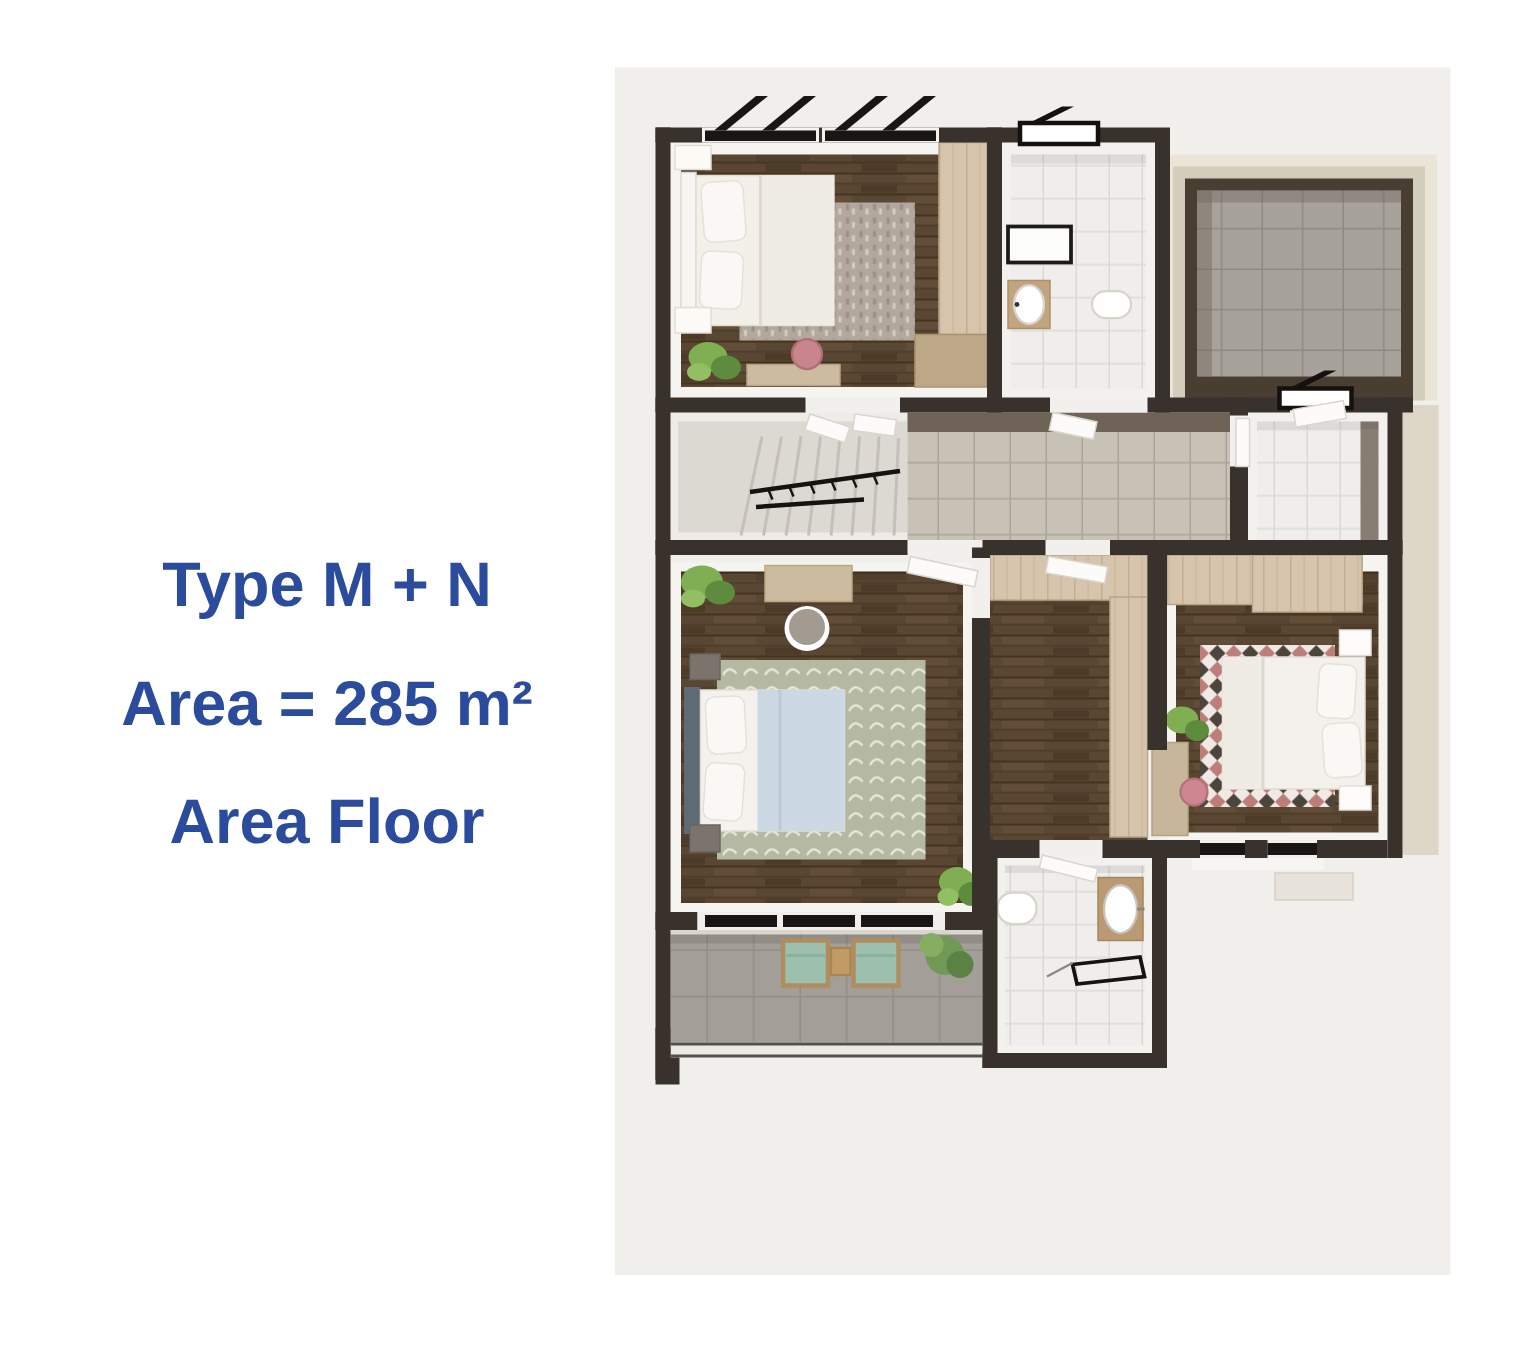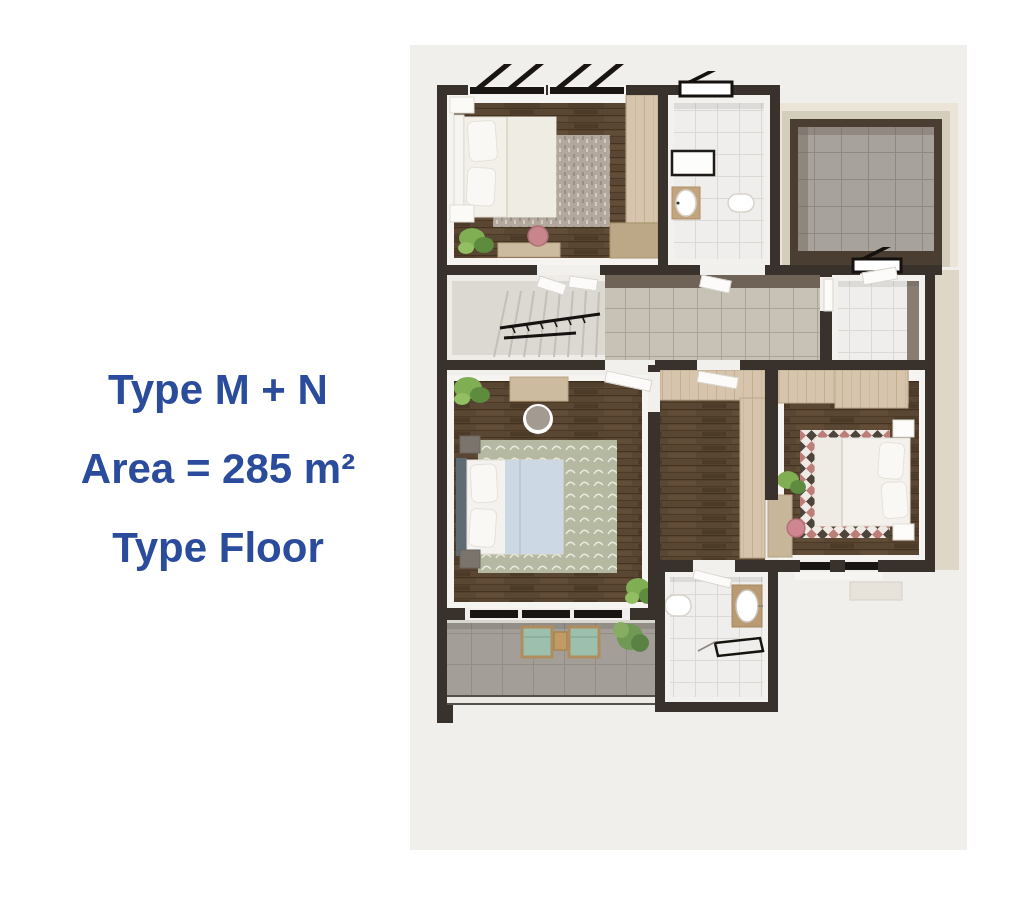--- a/index.html
+++ b/index.html
@@ -15,21 +15,21 @@
   .plan svg{display:block;width:557px;height:805px;}
 </style>
 </head>
 <body>
 
 <div class="page">
 
   <div class="caption">
     <div class="ln">Type M + N</div>
     <div class="ln">Area = 285 m²</div>
-    <div class="ln">Type Floor</div>
+    <div class="ln">Area Floor</div>
   </div>
 
   <div class="plan">
   <svg viewBox="0 0 557 805" xmlns="http://www.w3.org/2000/svg">
     <defs>
       <pattern id="plank" width="64" height="14" patternUnits="userSpaceOnUse">
         <rect width="64" height="14" fill="#5a4733"></rect>
         <rect width="64" height="1.3" fill="#44331e"></rect>
         <rect y="7" width="64" height="1" fill="#4c3a26"></rect>
         <rect x="2" y="1.5" width="28" height="5" fill="#67533c" opacity="0.55"></rect>

